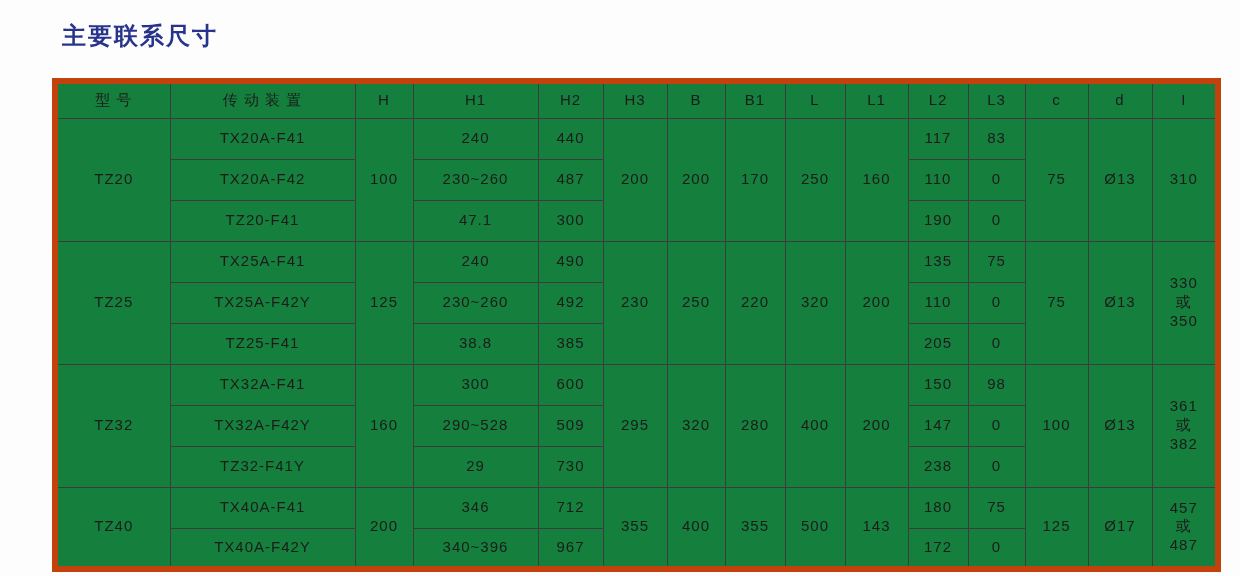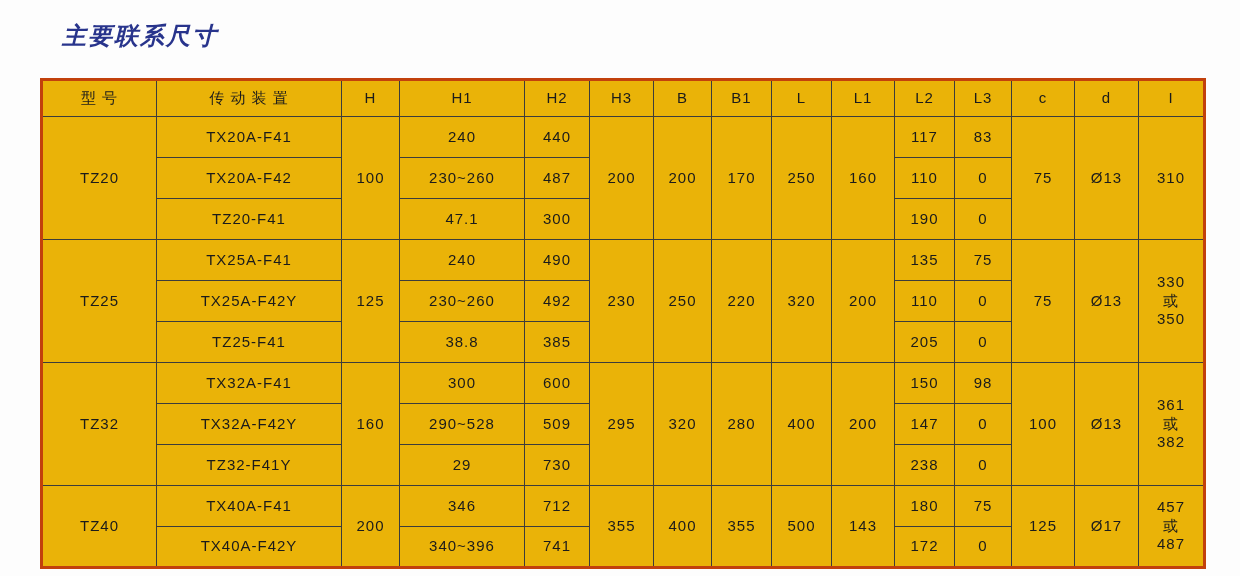--- a/index.html
+++ b/index.html
@@ -10,28 +10,27 @@
     font-family: "Liberation Sans", sans-serif;
     overflow: hidden;
   }
   .canvas { position: relative; width: 1240px; height: 576px; background: #fdfdfd; }
   .title {
     position: absolute; left: 62px; top: 20px;
     margin: 0;
     font-size: 24px; font-weight: bold;
     color: #28348c;
     letter-spacing: 2px;
-    font-style: italic;
   }
   table.dims {
-    position: absolute; left: 40px; top: 78px;
+    position: absolute; left: 52px; top: 78px;
     border-collapse: collapse;
     table-layout: fixed;
-    background: #eab308;
-    border: 3px solid #c2410c;
+    background: #15803d;
+    border: 6px solid #c2410c;
   }
   table.dims th, table.dims td {
     border: 1.5px solid #3c3c3c;
     text-align: center;
     vertical-align: middle;
     padding: 0 2px;
     font-size: 15px;
     color: #1b1b1b;
     letter-spacing: 1px;
     font-weight: normal;
@@ -197,19 +196,19 @@
           <td>75</td>
           <td rowspan="2">125</td>
           <td rowspan="2">Ø17</td>
           <td rowspan="2">457
 或
 487</td>
         </tr>
         <tr>
           <td>TX40A-F42Y</td>
           <td>340~396</td>
-          <td>741</td>
+          <td>967</td>
           <td>172</td>
           <td>0</td>
         </tr>
       </tbody>
   </table>
 </div>
 
 </body></html>

